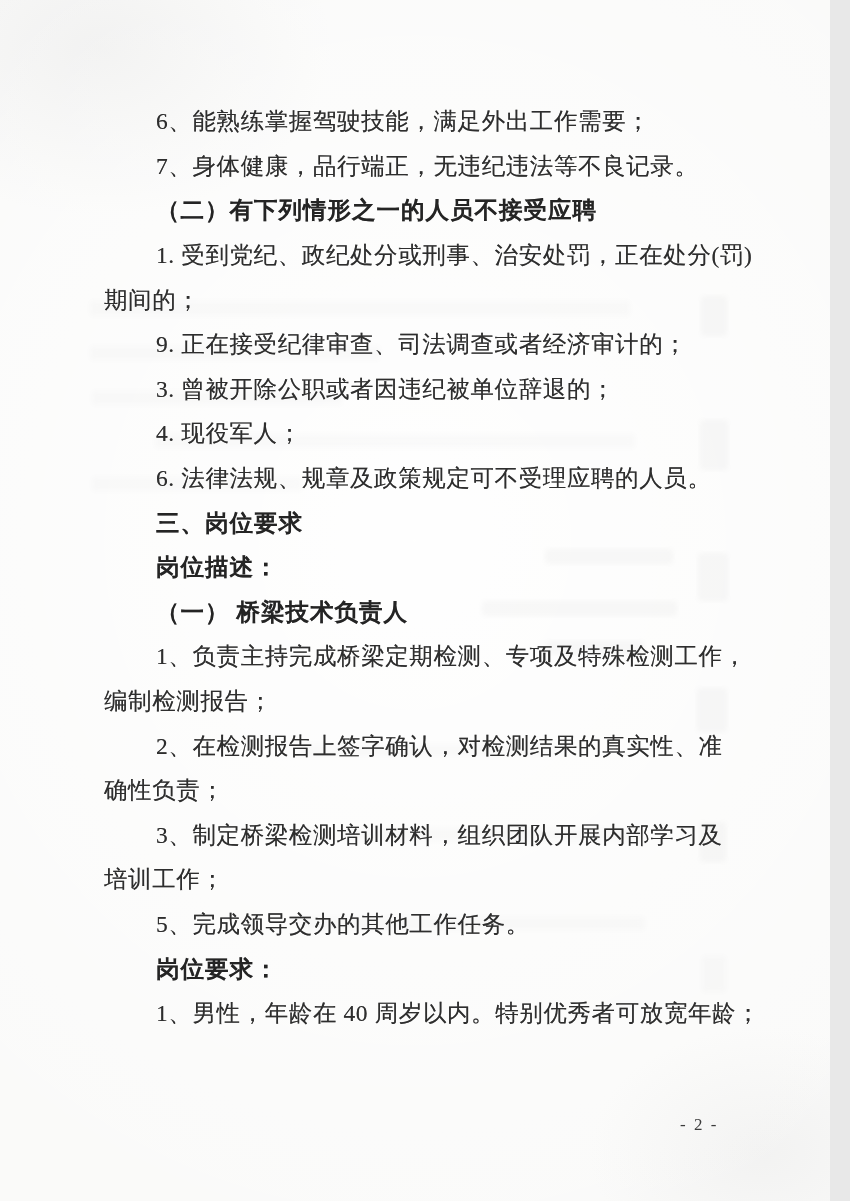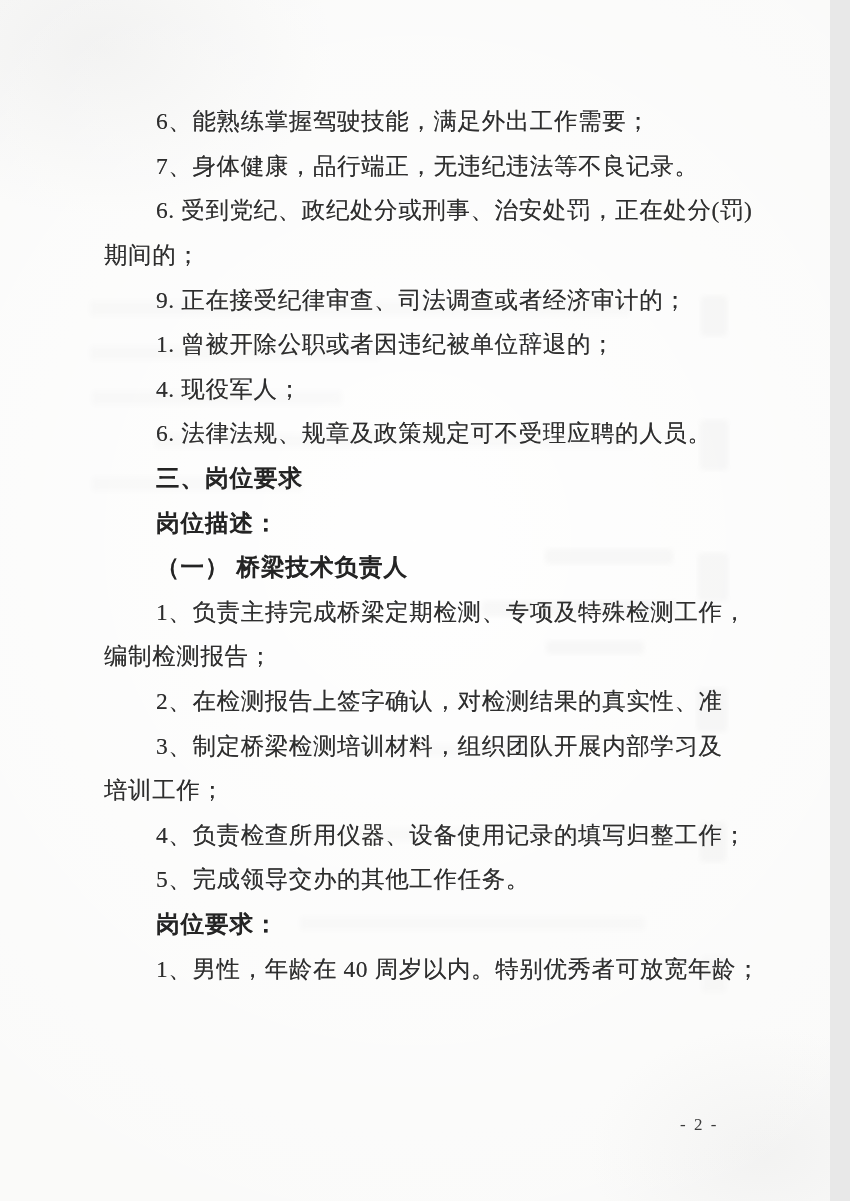--- a/index.html
+++ b/index.html
@@ -79,35 +79,36 @@
   <div class="smudge" style="left:701px; top:296px; width:26px; height:40px;"></div>
   <div class="smudge" style="left:700px; top:420px; width:28px; height:50px;"></div>
   <div class="smudge" style="left:698px; top:553px; width:30px; height:48px;"></div>
   <div class="smudge" style="left:697px; top:688px; width:30px; height:44px;"></div>
   <div class="smudge" style="left:700px; top:822px; width:26px; height:40px;"></div>
   <div class="smudge lighter" style="left:702px; top:956px; width:24px; height:36px;"></div>
 
   <div class="content">
     <div class="line first">6、能熟练掌握驾驶技能，满足外出工作需要；</div>
     <div class="line first">7、身体健康，品行端正，无违纪违法等不良记录。</div>
-    <div class="line first">6. 受到党纪、政纪处分或刑事、治安处罚，正在处分(罚)</div>
+    <div class="line first bold">（二）有下列情形之一的人员不接受应聘</div>
+    <div class="line first">1. 受到党纪、政纪处分或刑事、治安处罚，正在处分(罚)</div>
     <div class="line">期间的；</div>
     <div class="line first">9. 正在接受纪律审查、司法调查或者经济审计的；</div>
-    <div class="line first">1. 曾被开除公职或者因违纪被单位辞退的；</div>
+    <div class="line first">3. 曾被开除公职或者因违纪被单位辞退的；</div>
     <div class="line first">4. 现役军人；</div>
     <div class="line first">6. 法律法规、规章及政策规定可不受理应聘的人员。</div>
     <div class="line first bold">三、岗位要求</div>
     <div class="line first bold">岗位描述：</div>
     <div class="line first bold">（一） 桥梁技术负责人</div>
     <div class="line first">1、负责主持完成桥梁定期检测、专项及特殊检测工作，</div>
     <div class="line">编制检测报告；</div>
     <div class="line first">2、在检测报告上签字确认，对检测结果的真实性、准</div>
+    <div class="line">确性负责；</div>
     <div class="line first">3、制定桥梁检测培训材料，组织团队开展内部学习及</div>
     <div class="line">培训工作；</div>
-    <div class="line first">4、负责检查所用仪器、设备使用记录的填写归整工作；</div>
     <div class="line first">5、完成领导交办的其他工作任务。</div>
     <div class="line first bold">岗位要求：</div>
     <div class="line first">1、男性，年龄在 40 周岁以内。特别优秀者可放宽年龄；</div>
   </div>
 
   <div class="page-number">- 2 -</div>
 
 </div>
 
 </body></html>

